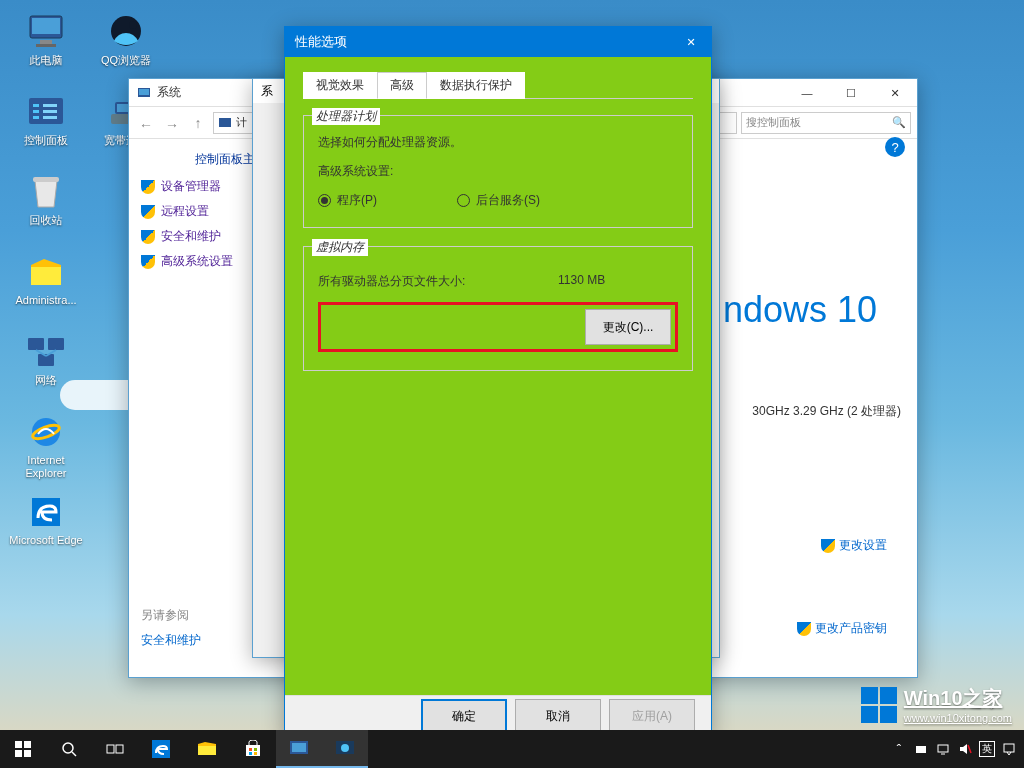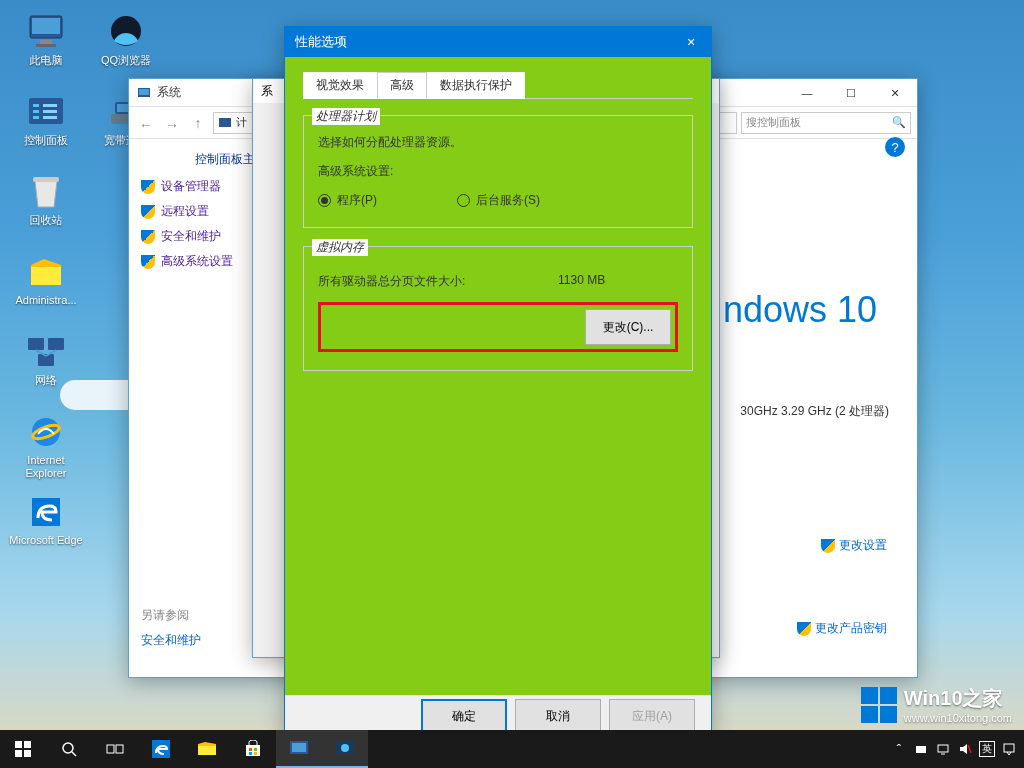--- a/index.html
+++ b/index.html
@@ -61,21 +61,21 @@
 .btn.primary { border:2px solid #0078d7;}
 .btn:disabled { color:#a0a0a0; cursor:default;}
 .perf-footer { height:42px; display:flex; align-items:center; justify-content:flex-end; gap:8px; padding:0 16px; border-top:1px solid #e0e0e0; background:#f0f0f0;}
 
 .taskbar { position:absolute; left:0; right:0; bottom:0; height:38px; background:#1a1a1a; display:flex; align-items:center;}
 .tb-item { width:46px; height:38px; display:flex; align-items:center; justify-content:center; cursor:pointer; color:#fff;}
 .tb-item.active { border-bottom:2px solid #76b9ed; background:#333;}
 .tray { margin-left:auto; display:flex; align-items:center; color:#fff; font-size:11px; padding-right:4px;}
 .tray-icon { width:22px; height:38px; display:flex; align-items:center; justify-content:center; cursor:pointer; font-size:13px;}
 
-.watermark { position:absolute; right:12px; bottom:44px; display:flex; align-items:center; gap:7px; color:#fff; text-shadow:0 1px 2px rgba(0,0,0,0.5);}
+.watermark { position:absolute; right:12px; bottom:44px; display:flex; align-items:center; gap:7px; color:#fff; text-shadow:0 1px 2px rgba(0,0,0,0.5);text-decoration:underline;}
 .wm-logo { width:36px; height:36px; display:grid; grid-template-columns:1fr 1fr; grid-template-rows:1fr 1fr; gap:2px;}
 .wm-logo span { background:#0078d7;}
 .wm-text { font-size:20px; font-weight:600;}
 .wm-url { font-size:11px;}
 </style>
 </head>
 <body>
 
 <div class="sky"></div>
 <div class="cloud" style="top:320px; left:240px; width:180px; height:40px;"></div>
@@ -229,21 +229,21 @@
           <div class="shield"></div>
           <span>高级系统设置</span>
         </div>
       <div class="see-also">
         <div>另请参阅</div>
         <div class="see-also-link">安全和维护</div>
       </div>
     </div>
     <div class="system-main">
       <div class="win10-logo">ndows 10</div>
-      <div style="position:absolute; right:28px; top:264px; font-size:12px; color:#333;">30GHz   3.29 GHz  (2 处理器)</div>
+      <div style="position:absolute; right:16px; top:264px; font-size:12px; color:#333;">30GHz   3.29 GHz  (2 处理器)</div>
       <div class="sys-right-link" style="top:398px;">
           <div class="shield"></div>
           <span>更改设置</span>
         </div>
       <div class="sys-right-link" style="bottom:18px;">
           <div class="shield"></div>
           <span>更改产品密钥</span>
         </div>
     </div>
   </div>

